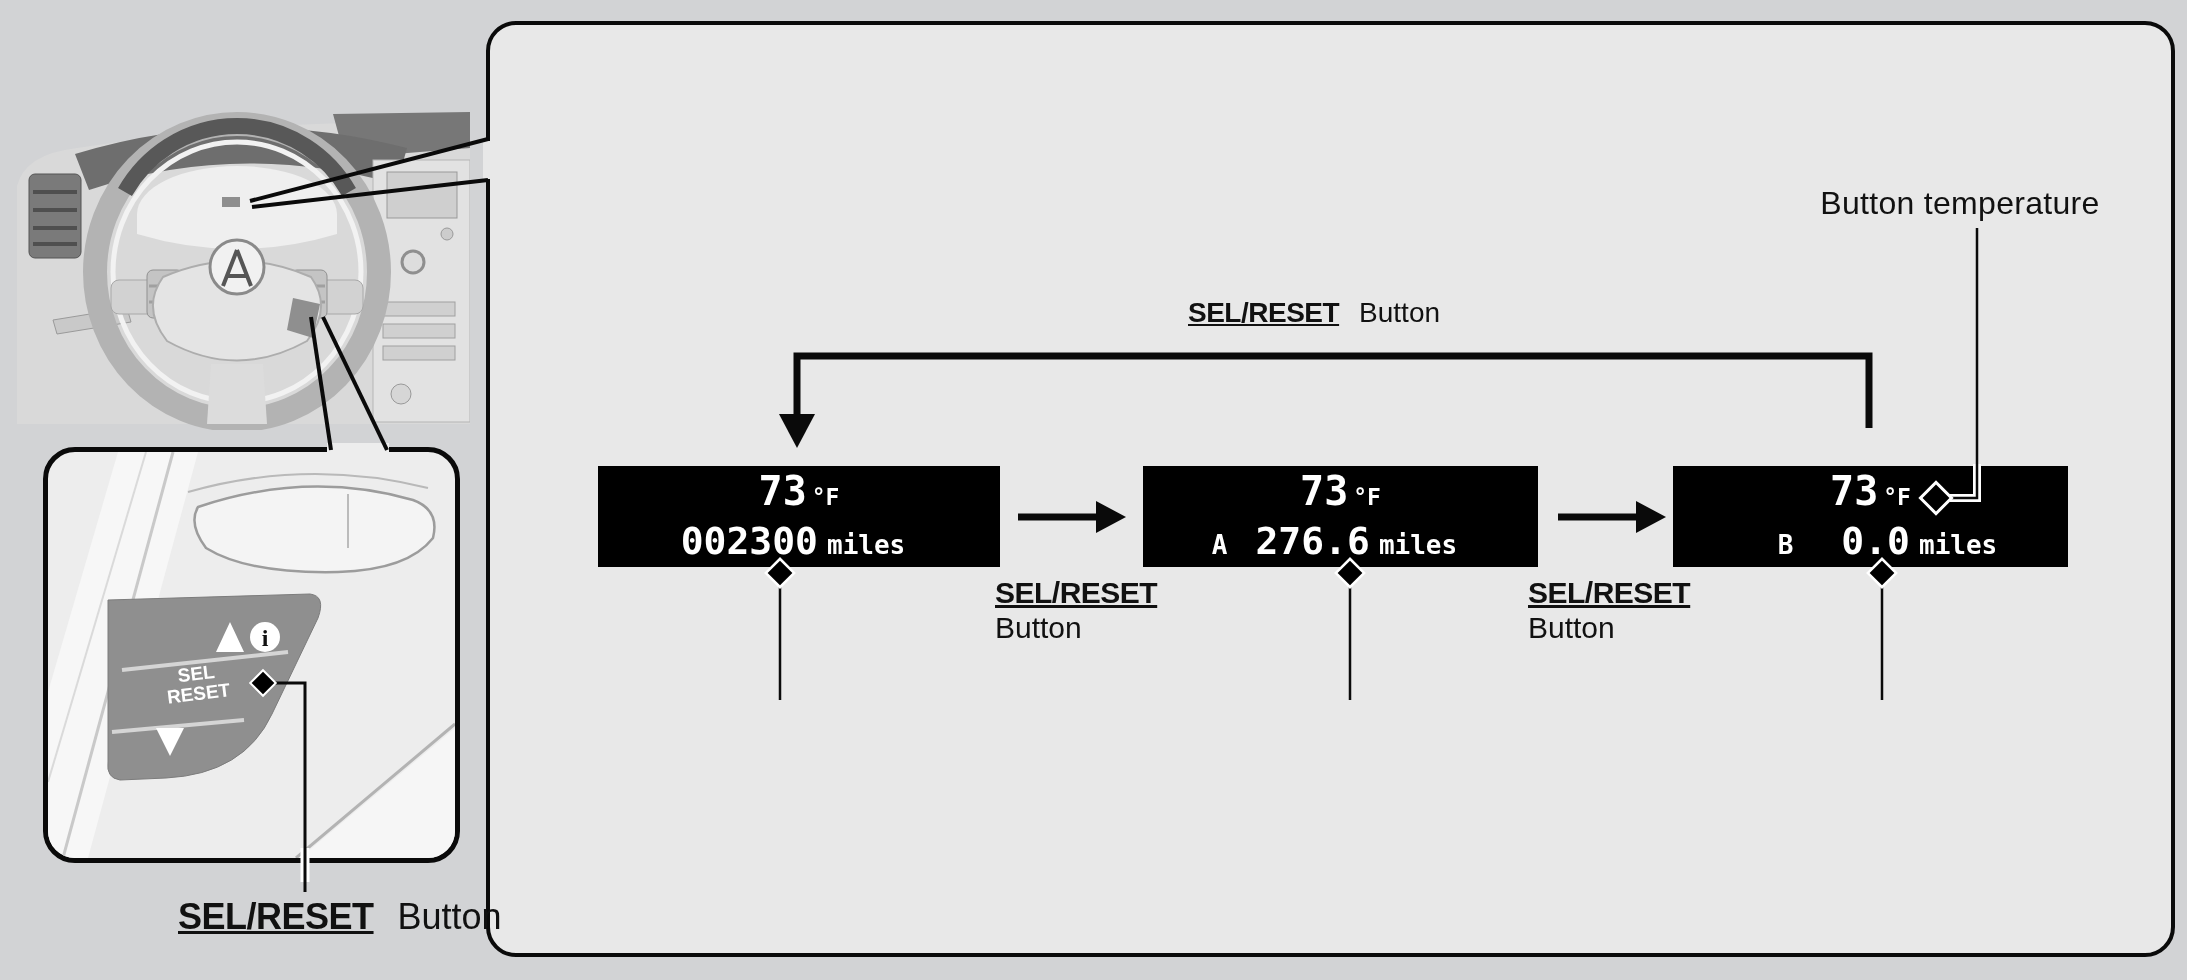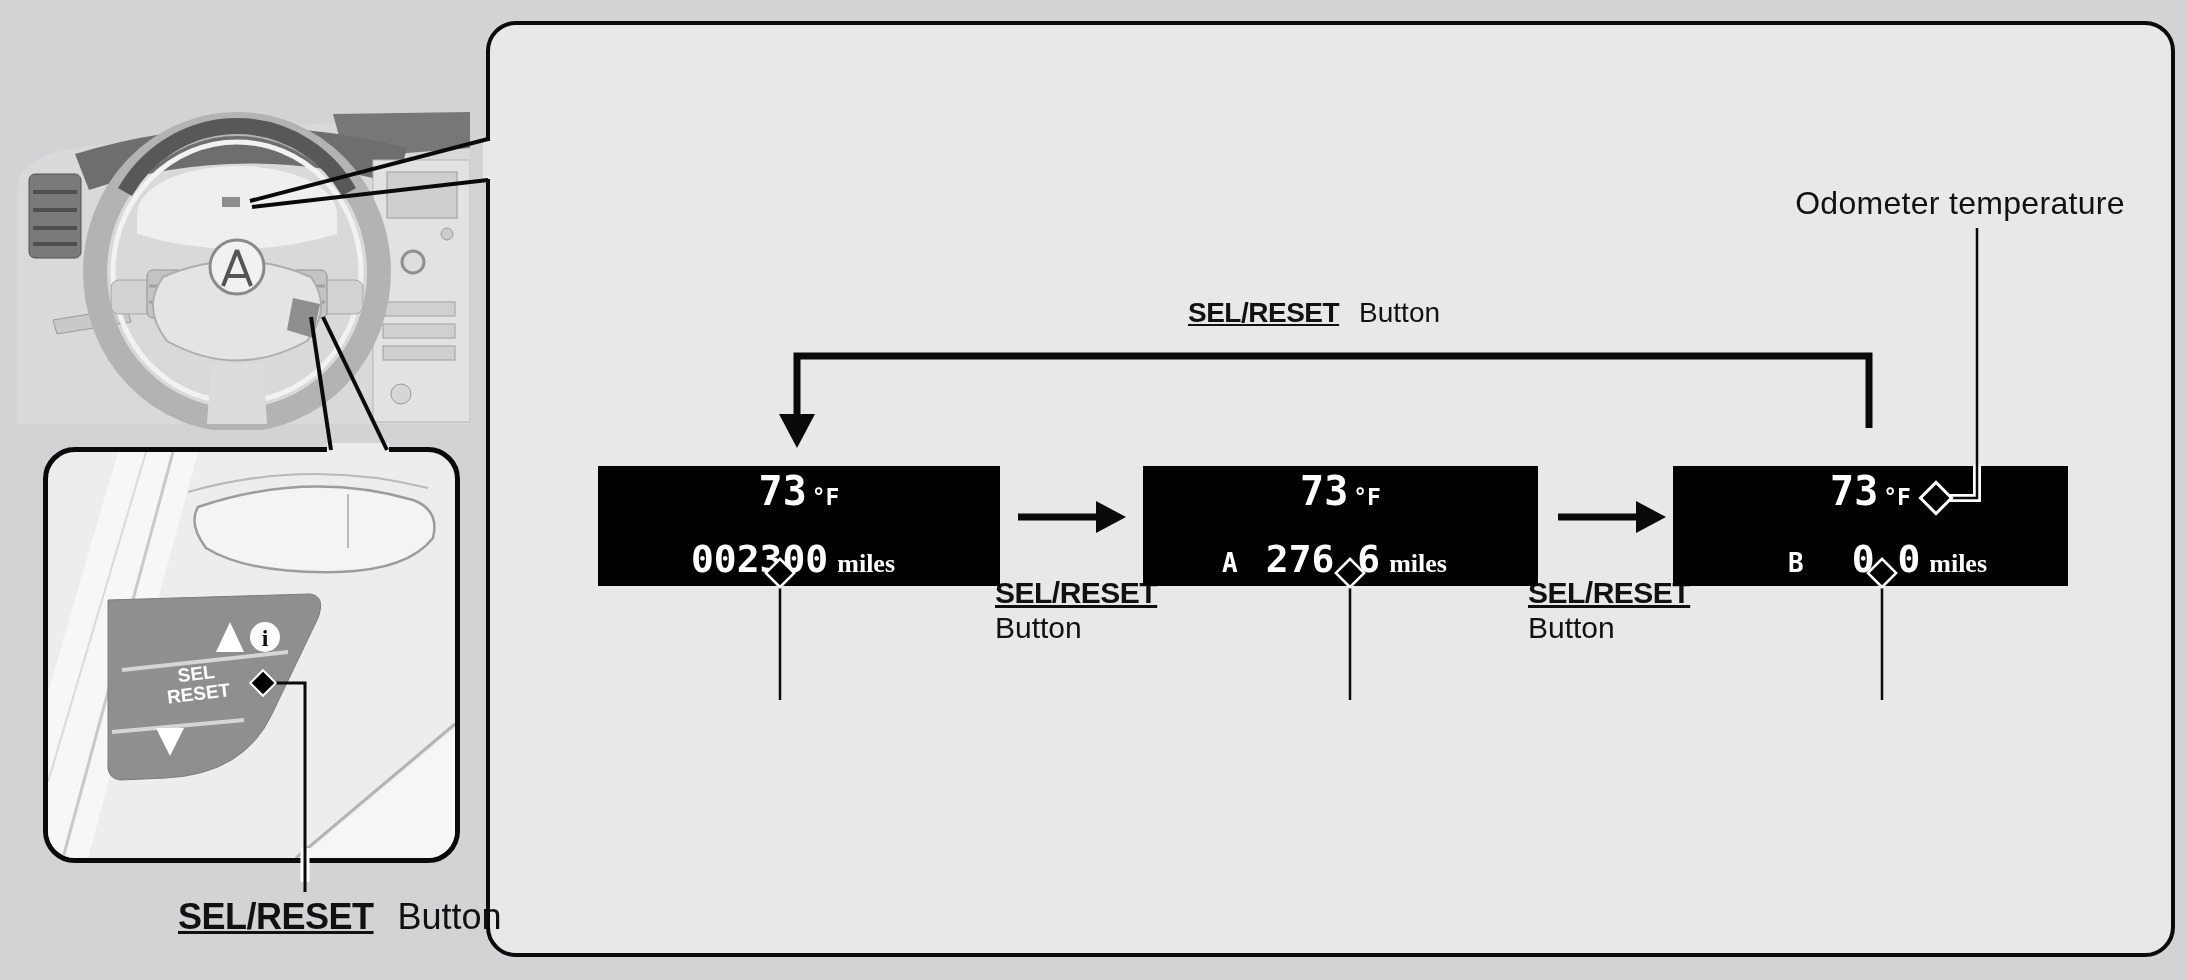--- a/index.html
+++ b/index.html
@@ -6,34 +6,34 @@
   #stage{position:relative;width:2187px;height:980px;background:#d2d3d5;overflow:hidden;
          font-family:"Liberation Sans",sans-serif;color:#111;}
   
   #big-panel{position:absolute;left:486px;top:21px;width:1681px;height:928px;
              background:#e8e8e8;border:4px solid #0a0a0a;border-radius:30px;}
   
   #inset-box{position:absolute;left:43px;top:447px;width:407px;height:406px;
              background:#ededed;border:5px solid #0a0a0a;border-radius:32px;overflow:hidden;}
   #dash-art{position:absolute;left:15px;top:112px;width:455px;height:318px;}
   
-  .display{position:absolute;top:466px;height:120px;background:#000;color:#fff;
+  .display{position:absolute;top:466px;height:101px;background:#000;color:#fff;
            font-family:"DejaVu Sans Mono",monospace;font-weight:bold;z-index:4;}
   .d1{left:598px;width:402px;}
   .d2{left:1143px;width:395px;}
   .d3{left:1673px;width:395px;}
   .temp-row{position:absolute;top:5px;left:0;right:0;text-align:center;font-size:40px;line-height:40px;}
   .deg{font-size:23px;margin-left:5px;}
   .val-row{position:absolute;bottom:3px;left:0;right:12px;display:flex;justify-content:center;
            align-items:baseline;font-size:38px;line-height:38px;}
   .prefix{font-size:26px;margin-right:28px;}
   .prefix:empty{display:none;margin:0;}
   .d3 .prefix{margin-right:48px;}
   .d3 .val-row{padding-left:46px;}
-  .unit{font-size:26px;margin-left:9px;font-family:Liberation Serif, serif;}
+  .unit{font-size:26px;margin-left:9px;}
   
   .lbl{position:absolute;white-space:nowrap;}
   .b{font-weight:bold;letter-spacing:-0.5px;text-decoration:underline;}
   #outside-temp-label{left:1790px;top:185px;width:340px;text-align:center;font-size:32px;letter-spacing:0.3px;}
   #top-selreset-label{left:1188px;top:297px;font-size:28px;}
   #top-selreset-label .gap, .mid-gap{display:inline-block;width:20px;}
   .mid-label{position:absolute;top:575px;font-size:30px;line-height:35px;}
   .m1{left:995px;} .m2{left:1528px;}
   .callout-label{position:absolute;top:702px;width:240px;text-align:center;font-size:32px;}
   #odometer-label{left:658px;} #tripa-label{left:1233px;} #tripb-label{left:1766px;}
@@ -98,21 +98,21 @@
       <circle cx="217" cy="185" r="15" fill="#fff"></circle>
       <text x="217" y="194" font-size="24" font-weight="bold" font-family="Liberation Serif, serif" fill="#111" text-anchor="middle">i</text>
       <g transform="rotate(-7 150 237)">
         <text x="150" y="228" font-size="19" font-weight="bold" fill="#fff" text-anchor="middle" font-family="Liberation Sans, sans-serif">SEL</text>
         <text x="150" y="248" font-size="19" font-weight="bold" fill="#fff" text-anchor="middle" font-family="Liberation Sans, sans-serif">RESET</text>
       </g>
       <polygon points="108,276 136,276 122,304" fill="#fff"></polygon>
     </svg>
   </div>
 
-  <div class="lbl" id="outside-temp-label">Odometer temperature</div>
+  <div class="lbl" id="outside-temp-label">Button temperature</div>
 
   <div class="lbl" id="top-selreset-label">
     <span class="b">SEL/RESET</span><span class="gap"></span><span>Button</span>
   </div>
 
   <div class="display d1">
     <div class="temp-row">
       <span>73</span><span class="deg">°F</span>
     </div>
     <div class="val-row">

